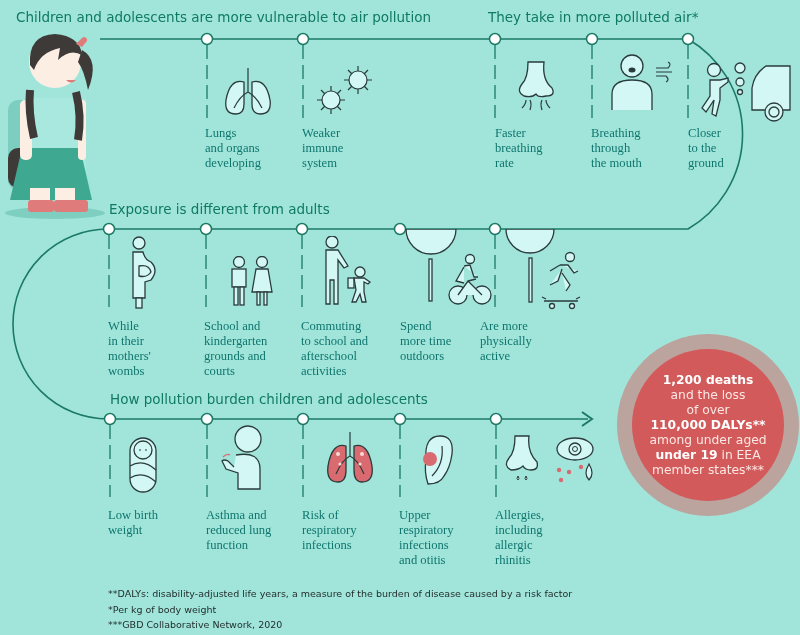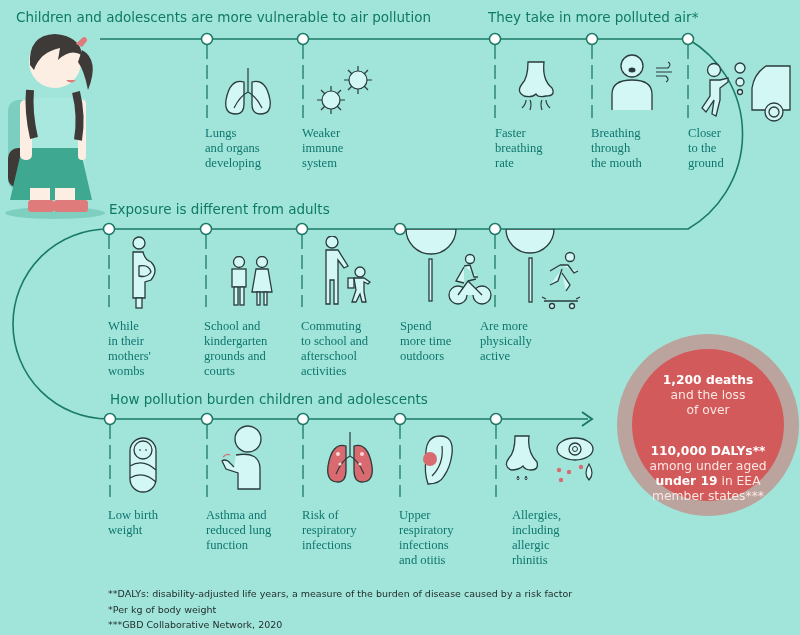--- a/index.html
+++ b/index.html
@@ -4,21 +4,21 @@
 <style>
   * { box-sizing: border-box; margin: 0; padding: 0; }
   html, body { width: 800px; height: 635px; overflow: hidden; }
   body { background: #a1e5da; font-family: "DejaVu Sans", "Liberation Sans", sans-serif; color: #1f2a2a; position: relative; }
   .heading { position: absolute; font-weight: normal; color: #0f7a63; font-size: 13.5px; letter-spacing: 0; white-space: nowrap; }
   .label { position: absolute; font-size: 12.6px; line-height: 15px; color: #0f766e; white-space: pre-line; font-family: Liberation Serif, serif; }
   svg.layer { position: absolute; left: 0; top: 0; }
   .icon { position: absolute; }
   .stat-circle { position: absolute; left: 617px; top: 334px; width: 182px; height: 182px; border-radius: 50%; background: #bba39e; }
   .stat-inner { position: absolute; left: 15px; top: 15px; width: 152px; height: 152px; border-radius: 50%; background: #d25a5a; display: flex; flex-direction: column; align-items: center; justify-content: center; color: #fbe7e3; font-size: 12.3px; line-height: 15px; text-align: center; }
-  .stat-inner b { color: #ffffff; font-weight: bold; margin-top: 26px; }
+  .stat-inner b { color: #ffffff; font-weight: bold; }
   .footnotes { position: absolute; left: 108px; top: 586px; font-size: 9.5px; line-height: 15.5px; color: #1f2a2a; }
 </style>
 </head>
 <body>
 
 <svg class="layer" width="800" height="635">
 
   <path d="M100 39 H688 A110 110 0 0 1 688 229 H108 A92 92 0 0 0 108 419 H588" fill="none" stroke="#1b7a66" stroke-width="1.6"></path>
 
   <path d="M582 412 L592 419 L582 426" fill="none" stroke="#1b7a66" stroke-width="2"></path>
@@ -269,21 +269,21 @@
 <div class="label" style="left:206px;top:508px">Asthma and
 reduced lung
 function</div>
 <div class="label" style="left:302px;top:508px">Risk of
 respiratory
 infections</div>
 <div class="label" style="left:399px;top:508px">Upper
 respiratory
 infections
 and otitis</div>
-<div class="label" style="left:512px;top:508px">Allergies,
+<div class="label" style="left:495px;top:508px">Allergies,
 including
 allergic
 rhinitis</div>
 
 <div class="stat-circle">
   <div class="stat-inner">
     <b>1,200 deaths</b>
     <span>and the loss</span>
     <span>of over</span>
     <b>110,000 DALYs**</b>

